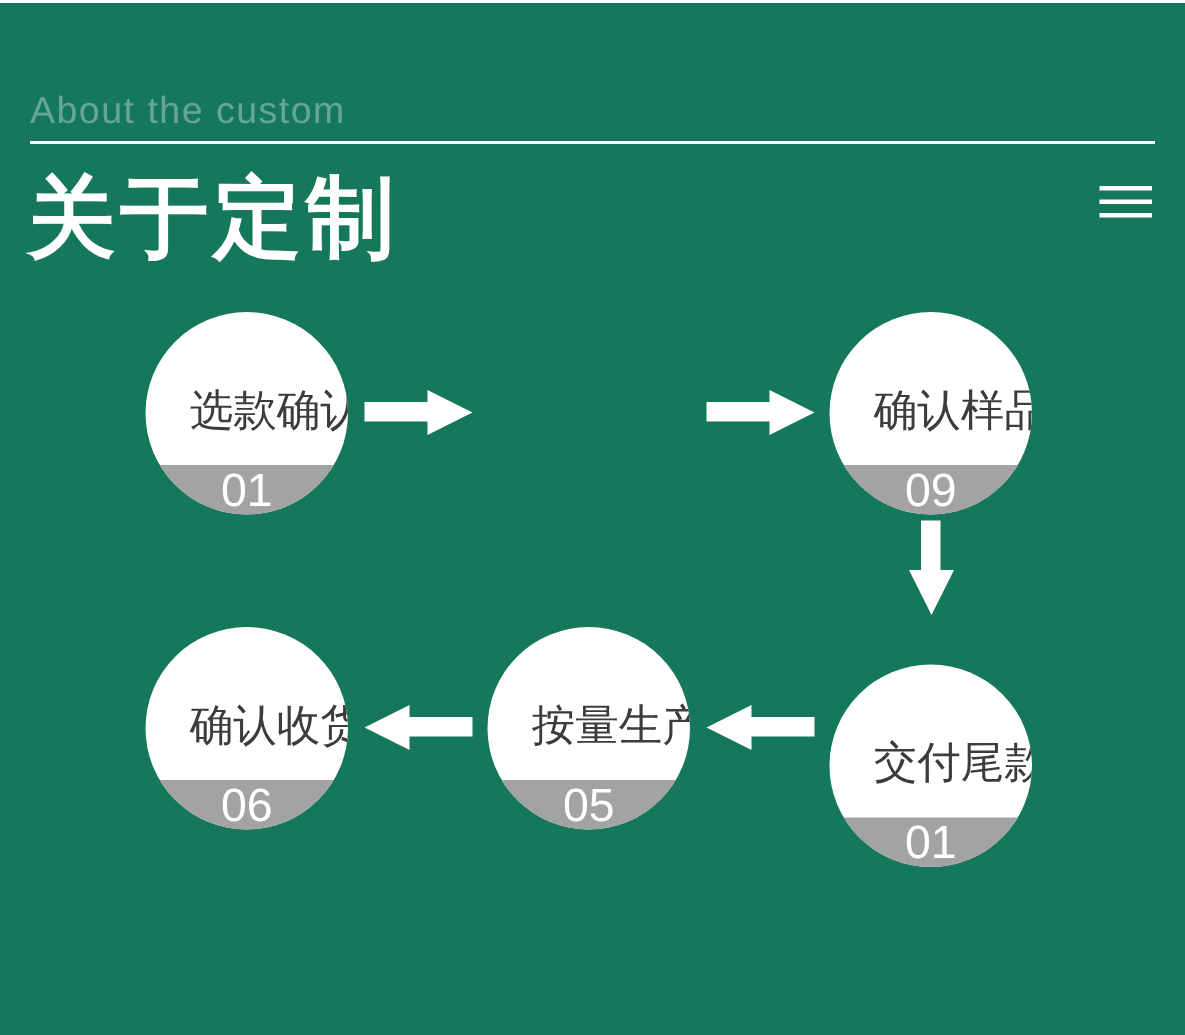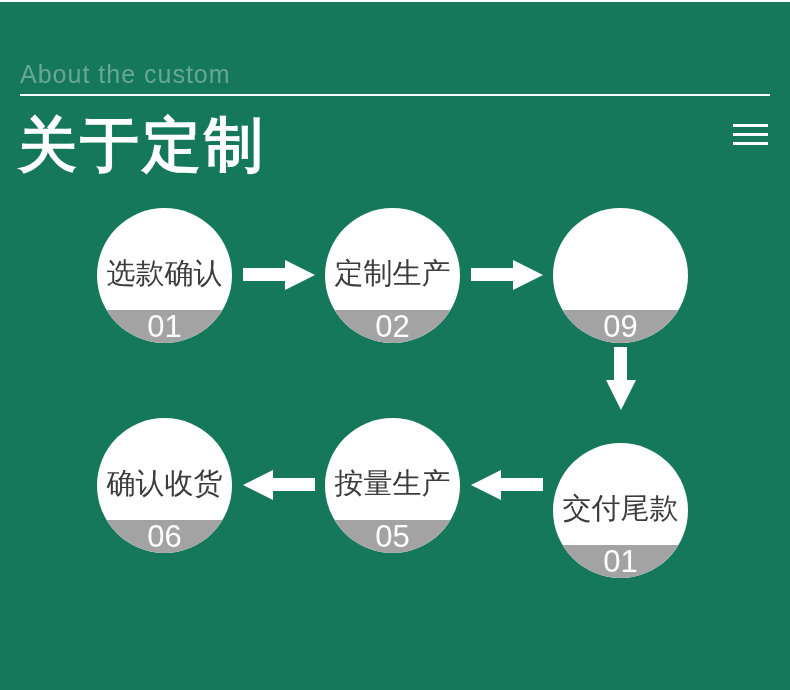--- a/index.html
+++ b/index.html
@@ -40,21 +40,21 @@
     width:35px;height:3px;background:#ffffff;margin-bottom:6px;
   }
   
   .step{
     position:absolute;width:135px;height:135px;border-radius:50%;
     background:#ffffff;overflow:hidden;
   }
   .step .label{
     position:absolute;left:0;top:46px;width:100%;
     text-align:center;font-size:29px;font-weight:300;
-    color:#3c3c3c;letter-spacing:0px;white-space:nowrap;
+    color:#3c3c3c;letter-spacing:0px;white-space:nowrap;padding-left:20px;
   }
   .step .band{
     position:absolute;left:0;top:102px;width:100%;height:33px;
     background:#a3a3a3;
   }
   .step .num{
     position:absolute;left:0;top:0;width:100%;height:33px;
     line-height:33px;text-align:center;
     font-size:31px;color:#ffffff;font-weight:400;
   }
@@ -99,31 +99,26 @@
   <div class="step pos-c1">
     <div class="label">选款确认</div>
     <div class="band">
       <div class="num">01</div>
     </div>
   </div>
   <div class="h-arrow ar-12">
     <div class="shaft"></div>
       <div class="head"></div>
   </div>
-  <div class="step pos-c2">
-    <div class="label">定制生产</div>
-    <div class="band">
-      <div class="num">02</div>
-    </div>
-  </div>
   <div class="h-arrow ar-23">
     <div class="shaft"></div>
       <div class="head"></div>
   </div>
   <div class="step pos-c3">
+    <div class="label">确认样品</div>
     <div class="band">
       <div class="num">09</div>
     </div>
   </div>
 
   <div class="v-arrow">
     <div class="shaft"></div>
       <div class="head"></div>
   </div>
 

